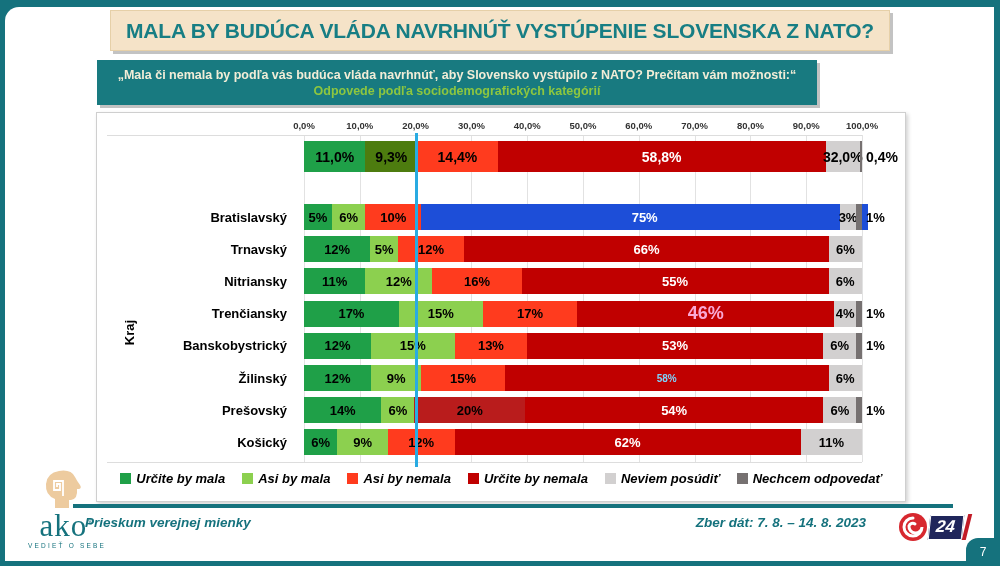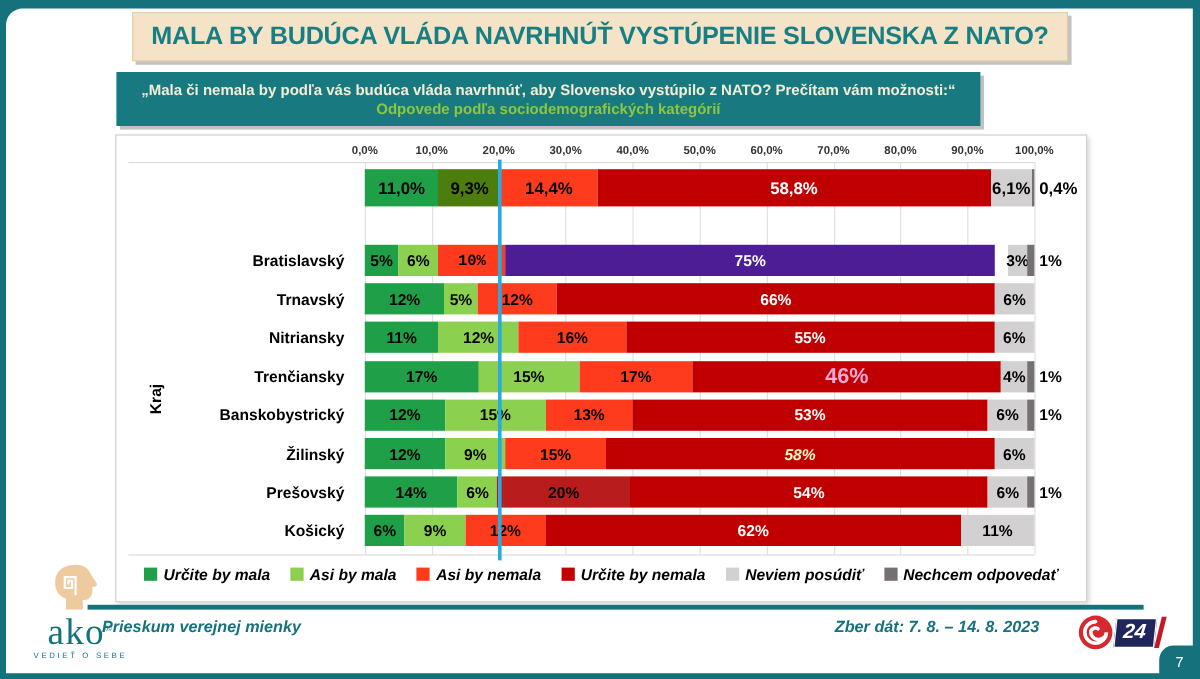--- a/index.html
+++ b/index.html
@@ -113,39 +113,39 @@
             <div class="seg" style="left: 61.38px; width: 51.894px; background: #4d7c0f;">
               <span class="seg-label" style="font-size: 14px; color: rgb(0, 0, 0);">9,3%</span>
             </div>
             <div class="seg" style="left: 113.274px; width: 80.352px; background: rgb(255, 59, 30);">
               <span class="seg-label" style="font-size: 14px; color: rgb(0, 0, 0);">14,4%</span>
             </div>
             <div class="seg" style="left: 193.626px; width: 328.104px; background: rgb(192, 0, 0);">
               <span class="seg-label" style="font-size: 14px; color: rgb(255, 255, 255);">58,8%</span>
             </div>
             <div class="seg" style="left: 521.73px; width: 34.038px; background: rgb(210, 208, 208);">
-              <span class="seg-label" style="font-size: 14px; color: rgb(0, 0, 0);">6,1%</span>
+              <span class="seg-label" style="font-size: 14px; color: rgb(0, 0, 0);">32,0%</span>
             </div>
             <div class="outside-label" style="left: 562px; font-size: 14px;">0,4%</div>
             <div class="seg" style="left: 555.768px; width: 2.232px; background: rgb(118, 113, 113);"></div>
           </div>
         </div>
         <div class="bar-row" style="top: 91px; height: 26px; width: 100%;">
           <div class="row-label" style="height: 26px; font-size: 13px;">Bratislavský</div>
           <div class="row-track" style="height: 26px; position: absolute;">
             <div class="seg" style="left: 0px; width: 27.9px; background: rgb(31, 160, 72);">
               <span class="seg-label" style="font-size: 13px; color: rgb(0, 0, 0);">5%</span>
             </div>
             <div class="seg" style="left: 27.9px; width: 33.48px; background: rgb(140, 208, 79);">
               <span class="seg-label" style="font-size: 13px; color: rgb(0, 0, 0);">6%</span>
             </div>
-            <div class="seg" style="left: 61.38px; width: 55.8px; background: rgb(255, 59, 30); font-family: Liberation Mono, monospace;">
+            <div class="seg" style="left: 61.38px; width: 55.8px; background: rgb(255, 59, 30);">
               <span class="seg-label" style="font-size: 13px; color: rgb(0, 0, 0);">10%</span>
             </div>
-            <div class="seg" style="left: 117.18px; width: 408px; background: #4c1d95;">
+            <div class="seg" style="left: 117.18px; width: 447px; background: #1d4ed8;">
               <span class="seg-label" style="font-size: 13px; color: rgb(255, 255, 255);">75%</span>
             </div>
             <div class="seg" style="left: 535.68px; width: 16.74px; background: rgb(210, 208, 208);">
               <span class="seg-label" style="font-size: 13px; color: rgb(0, 0, 0);">3%</span>
             </div>
             <div class="outside-label" style="left: 562px; font-size: 13px;">1%</div>
             <div class="seg" style="left: 552.42px; width: 5.58px; background: rgb(118, 113, 113);"></div>
           </div>
         </div>
         <div class="bar-row" style="top: 123.2px; height: 26px; width: 100%;">
@@ -238,21 +238,21 @@
             <div class="seg" style="left: 0px; width: 66.96px; background: rgb(31, 160, 72);">
               <span class="seg-label" style="font-size: 13px; color: rgb(0, 0, 0);">12%</span>
             </div>
             <div class="seg" style="left: 66.96px; width: 50.22px; background: rgb(140, 208, 79);">
               <span class="seg-label" style="font-size: 13px; color: rgb(0, 0, 0);">9%</span>
             </div>
             <div class="seg" style="left: 117.18px; width: 83.7px; background: rgb(255, 59, 30);">
               <span class="seg-label" style="font-size: 13px; color: rgb(0, 0, 0);">15%</span>
             </div>
             <div class="seg" style="left: 200.88px; width: 323.64px; background: rgb(192, 0, 0);">
-              <span class="seg-label" style="font-size: 13px; color: #fef9c3; font-style: italic;">58%</span>
+              <span class="seg-label" style="font-size: 10px; color: #7dd3fc;">58%</span>
             </div>
             <div class="seg" style="left: 524.52px; width: 33.48px; background: rgb(210, 208, 208);">
               <span class="seg-label" style="font-size: 13px; color: rgb(0, 0, 0);">6%</span>
             </div>
           </div>
         </div>
         <div class="bar-row" style="top: 284.2px; height: 26px; width: 100%;">
           <div class="row-label" style="height: 26px; font-size: 13px;">Prešovský</div>
           <div class="row-track" style="height: 26px; position: absolute;">
             <div class="seg" style="left: 0px; width: 77.3465px; background: rgb(31, 160, 72);">

